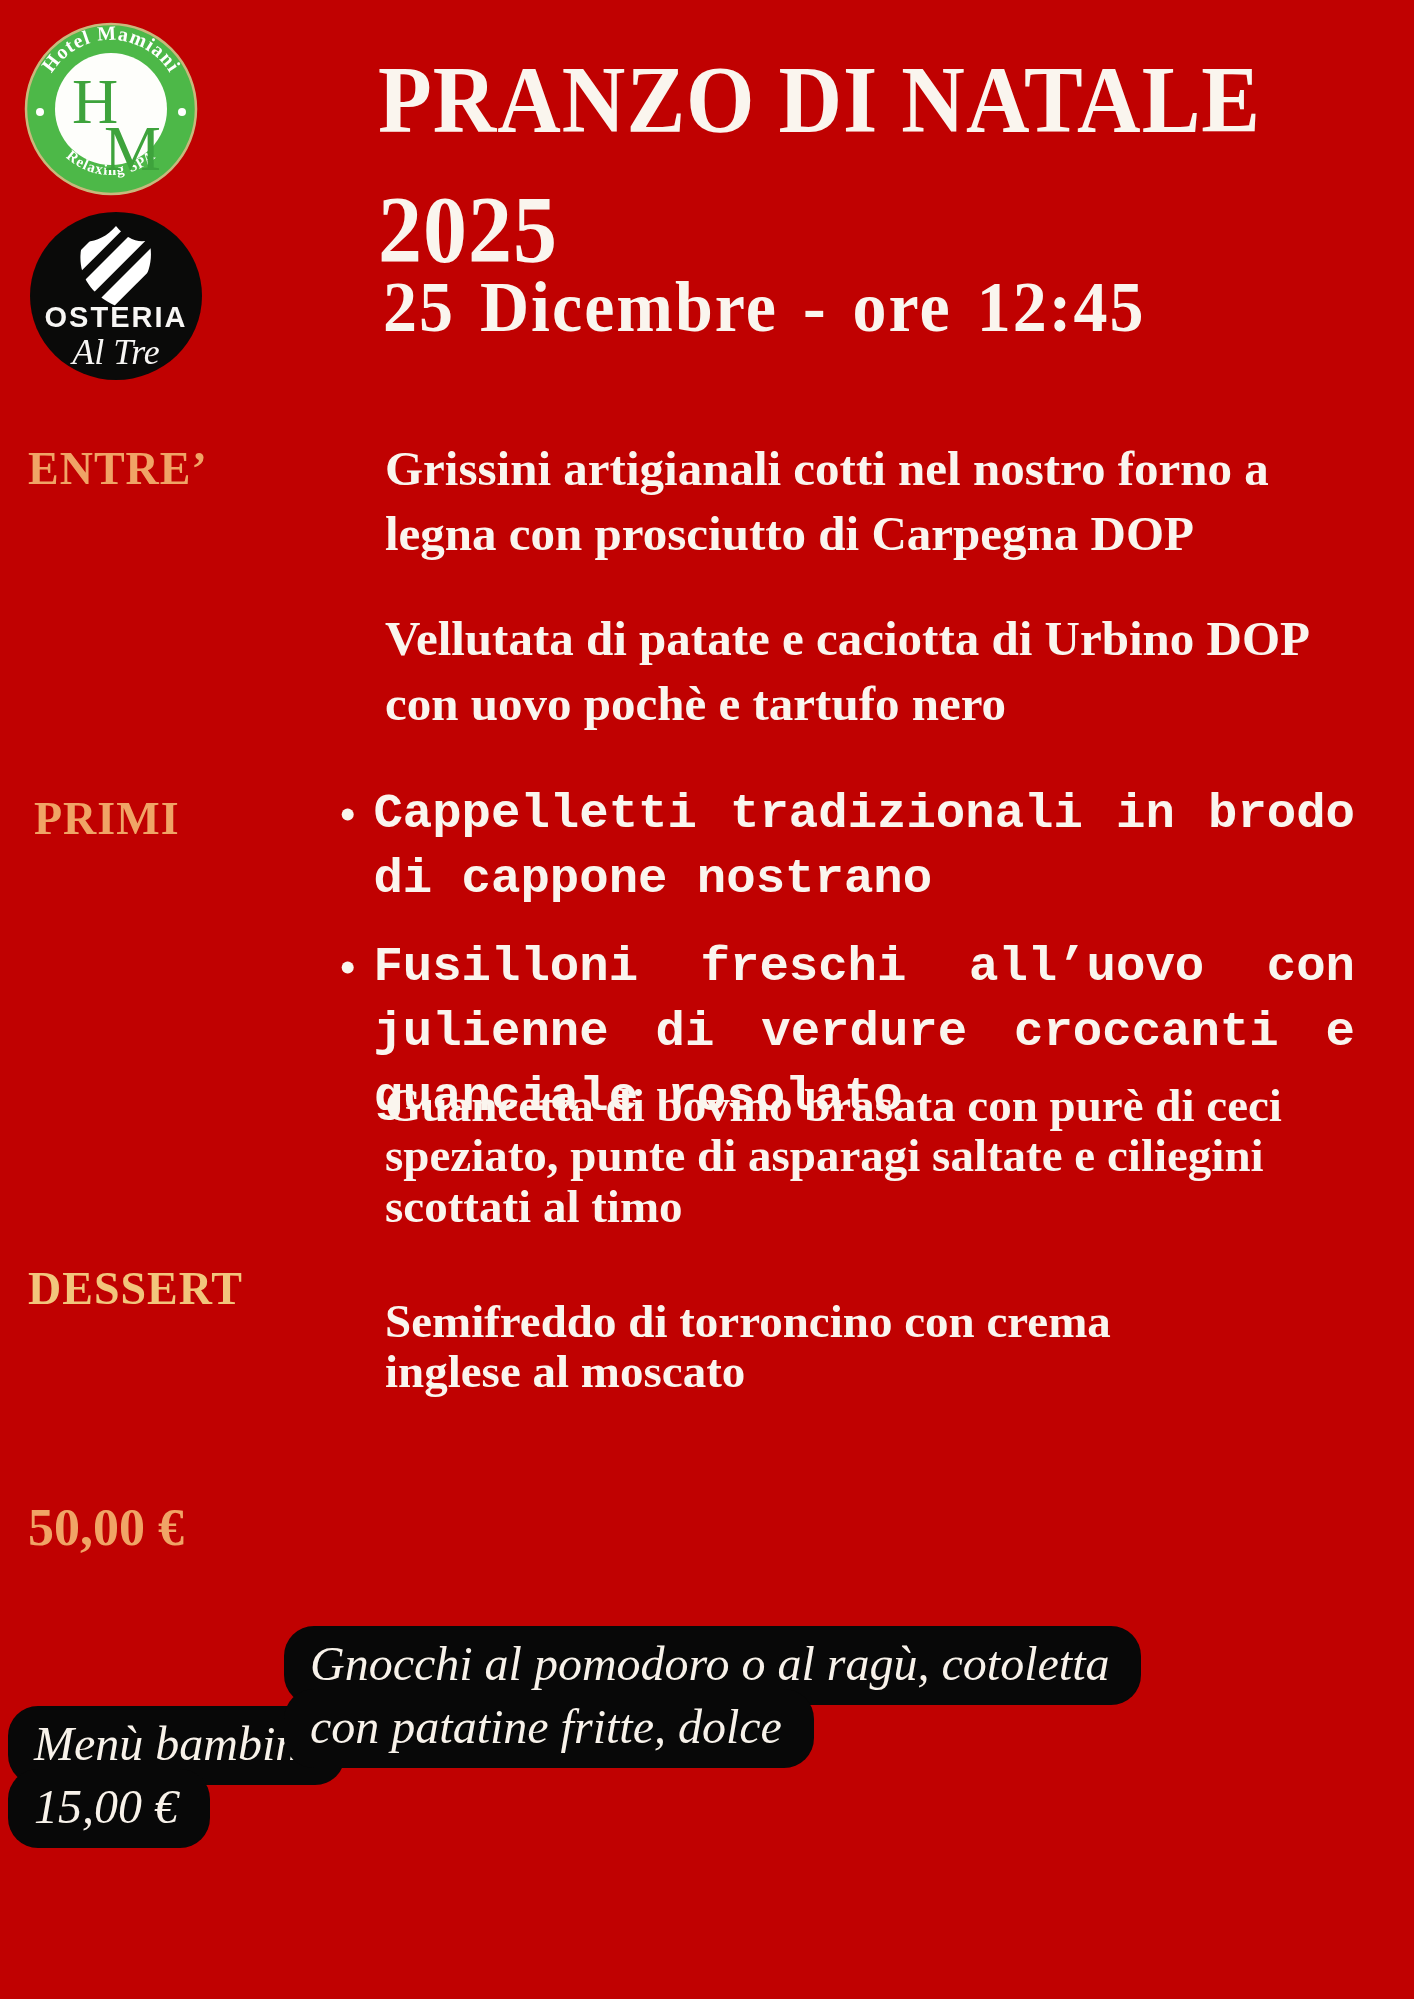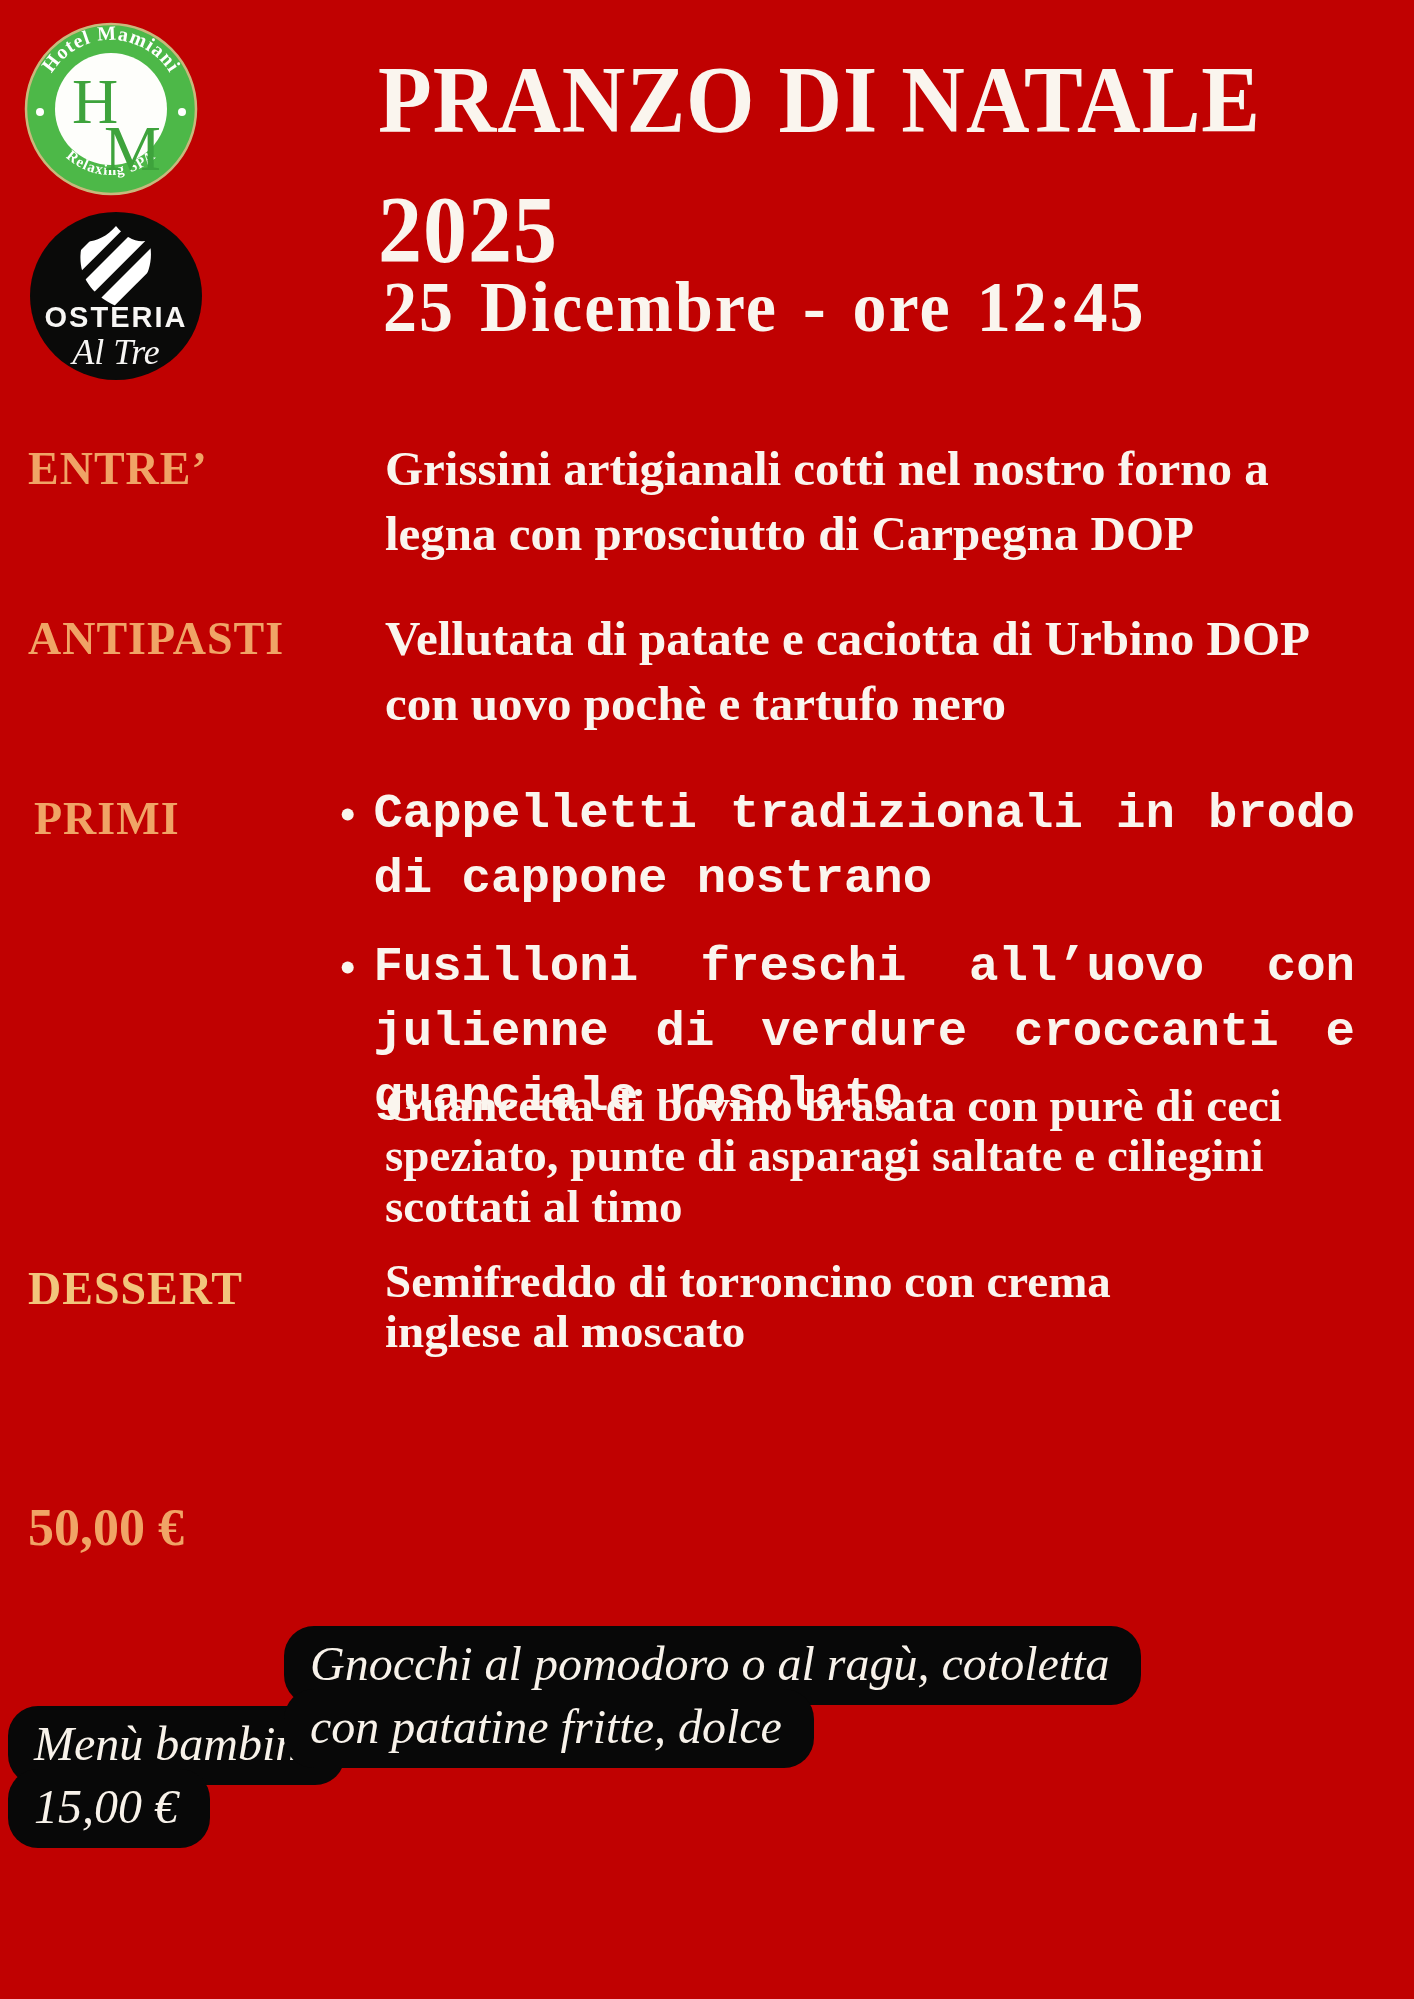--- a/index.html
+++ b/index.html
@@ -164,39 +164,38 @@
 
   <div class="title">
     <div>PRANZO DI NATALE</div>
     <div>2025</div>
   </div>
   <div class="datetime">25 Dicembre - ore 12:45</div>
 
   <div class="section-label" style="top:442px;">ENTRE’</div>
   <div class="body-text" style="top:437px; width:1000px;">Grissini artigianali cotti nel nostro forno a legna con prosciutto di Carpegna DOP</div>
 
-  <div class="section-label" style="top:612px;">ANTIPASTI</div>
   <div class="body-text" style="top:607px; width:1000px;">Vellutata di patate e caciotta di Urbino DOP con uovo pochè e tartufo nero</div>
 
   <div class="section-label" style="left:34px; top:792px;">PRIMI</div>
   <div class="bullet-list">
     <div class="bullet-item">
       <span class="bullet-dot">•</span>
       <p class="bullet-text">Cappelletti tradizionali in brodo di cappone nostrano</p>
     </div>
     <div class="bullet-item">
       <span class="bullet-dot">•</span>
       <p class="bullet-text">Fusilloni freschi all’uovo con julienne di verdure croccanti e guanciale rosolato</p>
     </div>
   </div>
 
   <div class="body-text tight" style="top:1080px; width:1010px;">Guancetta di bovino brasata con purè di ceci speziato, punte di asparagi saltate e ciliegini scottati al timo</div>
 
   <div class="section-label light" style="top:1262px;">DESSERT</div>
-  <div class="body-text tight" style="top:1256px; width:780px;">Semifreddo di torroncino con crema inglese al moscato</div>
+  <div class="body-text tight" style="top:1296px; width:780px;">Semifreddo di torroncino con crema inglese al moscato</div>
 
   <div class="price-label">50,00 €</div>
 
   <div class="pill pill-kids">
     <div class="pill-line">Menù bambini</div>
     <div class="pill-line">15,00 €</div>
   </div>
   <div class="pill pill-desc">
     <div class="pill-line">Gnocchi al pomodoro o al ragù, cotoletta</div>
     <div class="pill-line">con patatine fritte, dolce</div>

